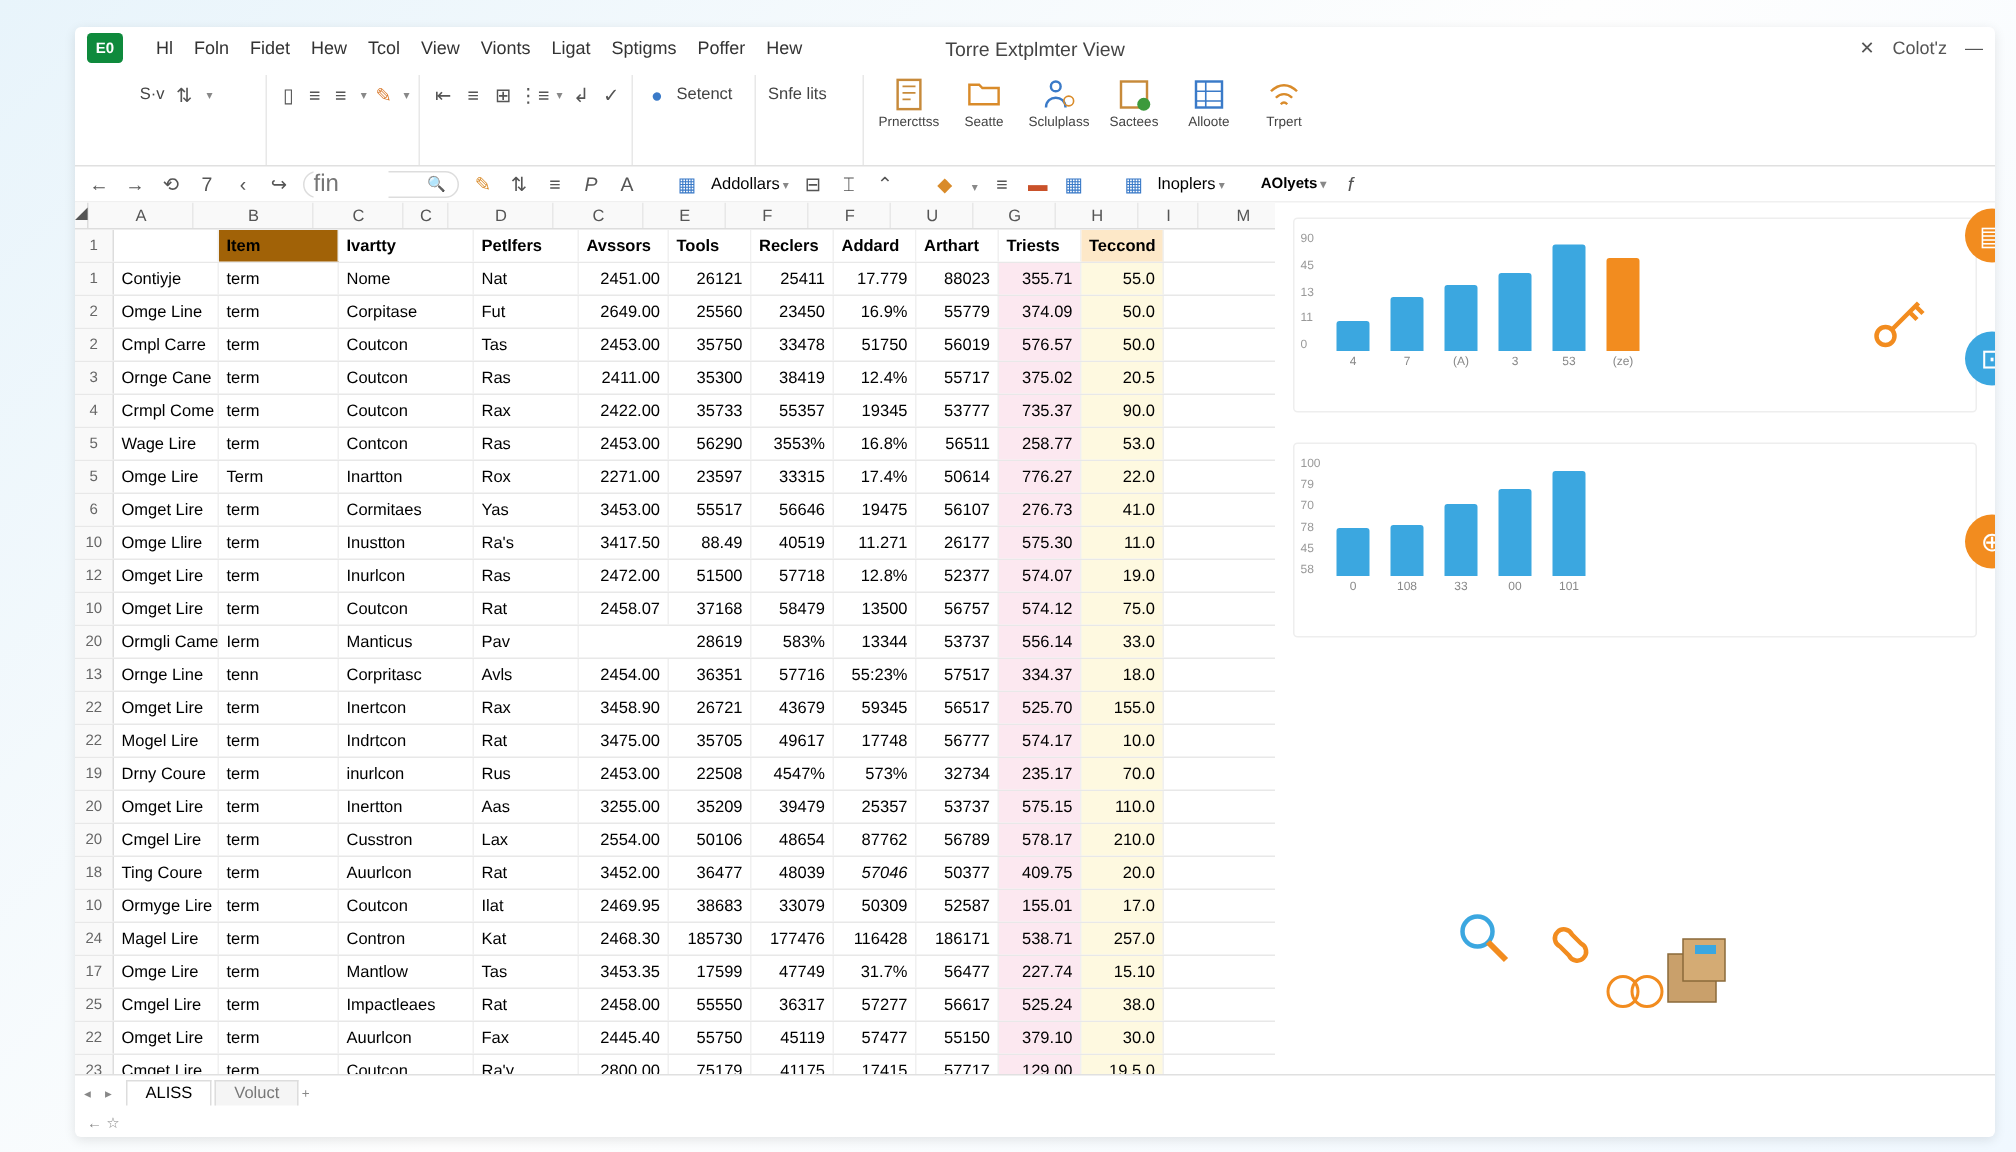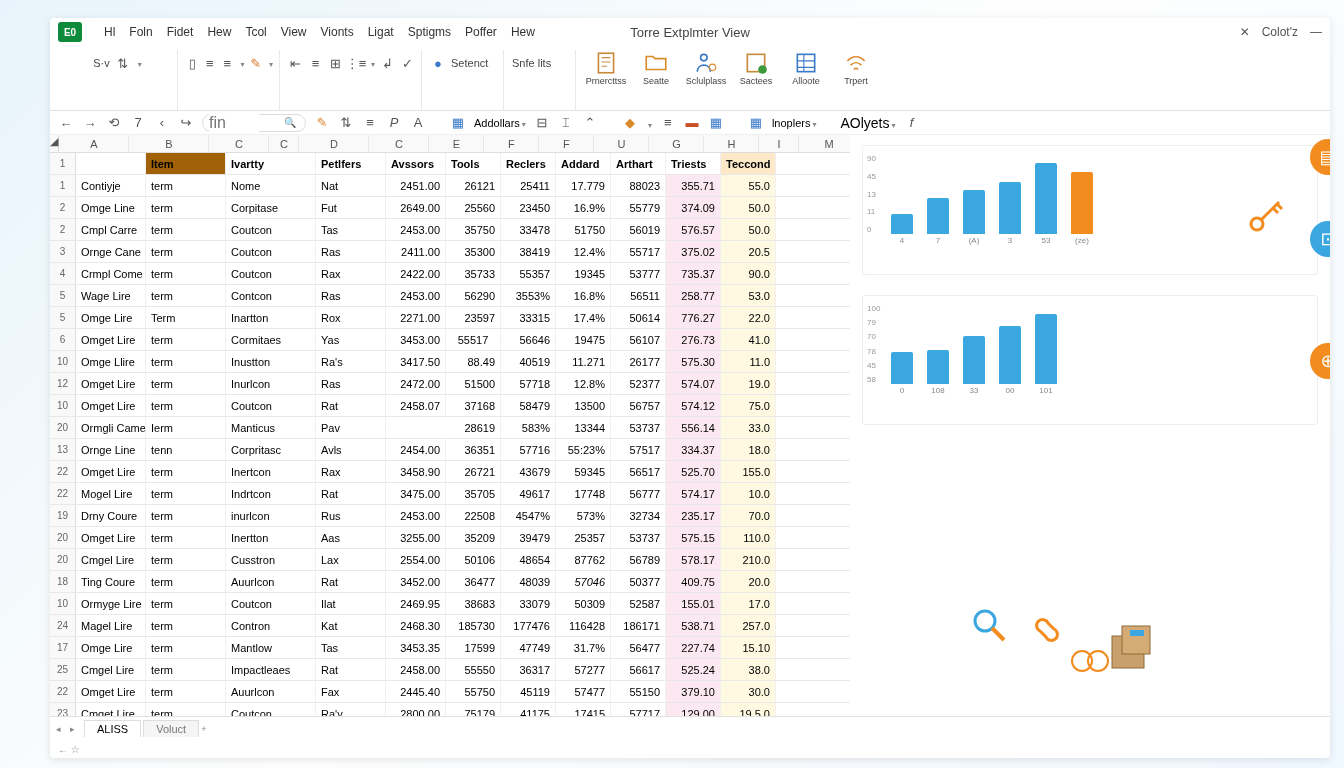--- a/index.html
+++ b/index.html
@@ -205,21 +205,21 @@
     <span style="width:8px;"></span>
     <span class="ico" style="color:#d98b2a;">◆</span>
     <span class="dropdown-arrow"></span>
     <span class="ico">≡</span>
     <span class="ico" style="color:#c9512a;">▬</span>
     <span class="ico" style="color:#3a7ac8;">▦</span>
     <span style="width:8px;"></span>
     <span class="ico" style="color:#3a7ac8;">▦</span>
     <span style="font-size:11px;" class="dropdown-arrow">lnoplers</span>
     <span style="width:8px;"></span>
-    <span style="font-size:14px;" class="dropdown-arrow">AOlyets</span>
+    <span style="font-size:10px;font-weight:bold;" class="dropdown-arrow">AOlyets</span>
     <span class="ico">
         <i>f</i>
       </span>
   </div>
 
   <div class="content">
     <div class="sheet-area">
       <div class="col-headers">
         <div class="corner">◢</div>
         <div id="col-letters" style="display:flex;">
@@ -352,21 +352,21 @@
             <div class="cell ra col-pink" style="width: 55px;">776.27</div>
             <div class="cell ra col-yellow" style="width: 55px;">22.0</div>
           </div>
           <div class="grid-row">
             <div class="row-h">6</div>
             <div class="cell" style="width: 70px;">Omget Lire</div>
             <div class="cell" style="width: 80px;">term</div>
             <div class="cell" style="width: 90px;">Cormitaes</div>
             <div class="cell" style="width: 70px;">Yas</div>
             <div class="cell ra" style="width: 60px;">3453.00</div>
-            <div class="cell ra" style="width: 55px; text-align: center;">55517</div>
+            <div class="cell ra" style="width: 55px;">55517</div>
             <div class="cell ra" style="width: 55px;">56646</div>
             <div class="cell ra" style="width: 55px;">19475</div>
             <div class="cell ra" style="width: 55px;">56107</div>
             <div class="cell ra col-pink" style="width: 55px;">276.73</div>
             <div class="cell ra col-yellow" style="width: 55px;">41.0</div>
           </div>
           <div class="grid-row">
             <div class="row-h">10</div>
             <div class="cell" style="width: 70px;">Omge Llire</div>
             <div class="cell" style="width: 80px;">term</div>

